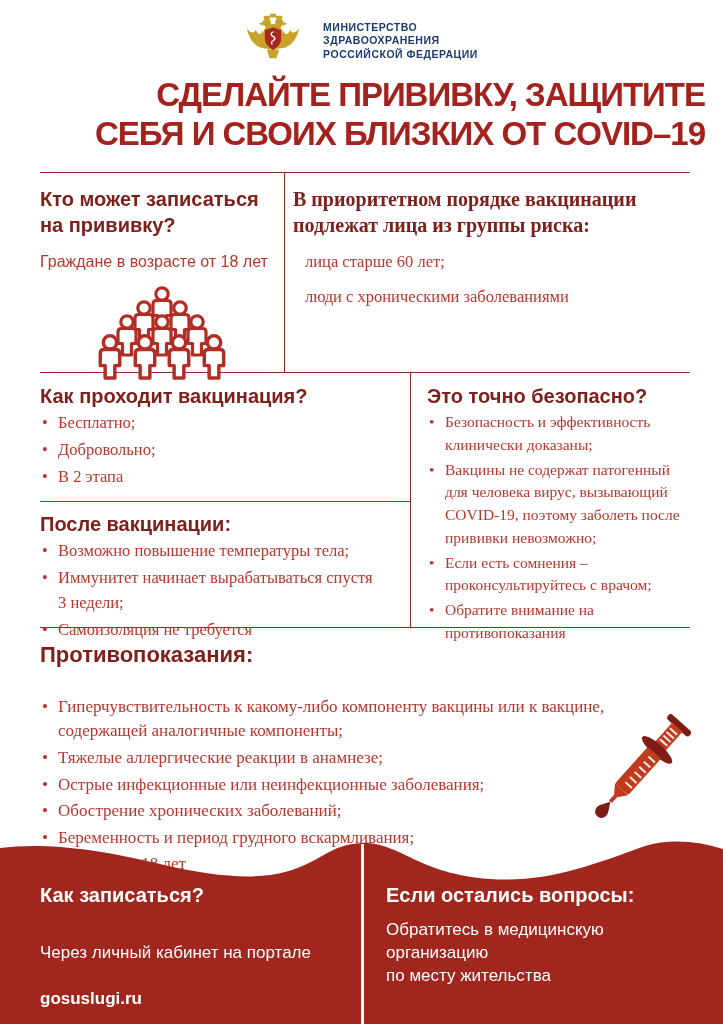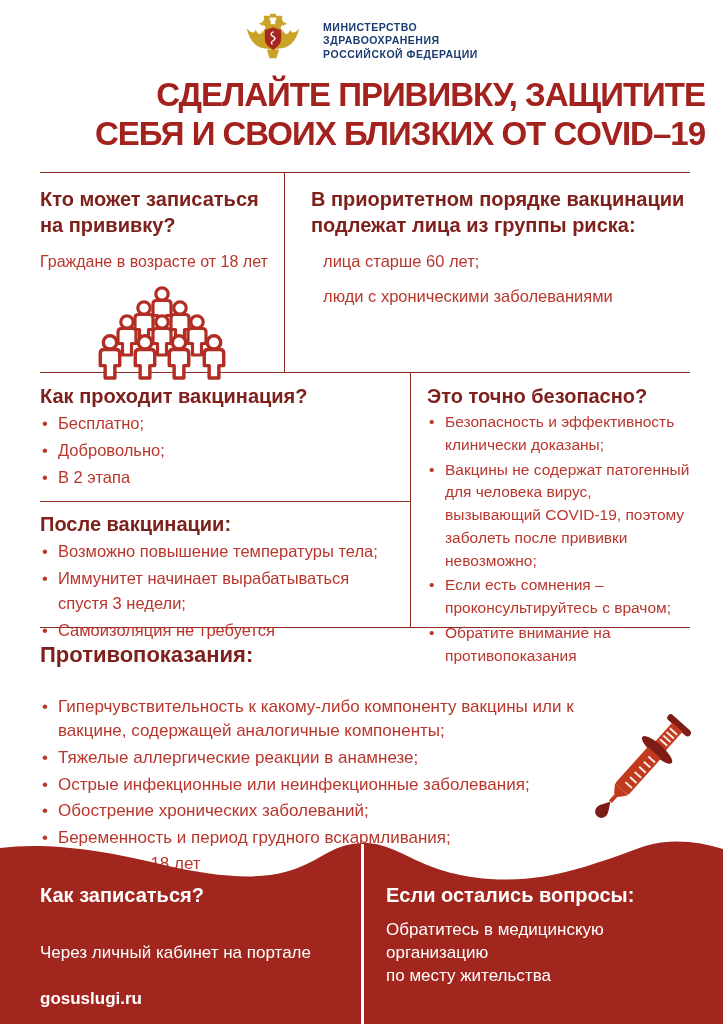--- a/index.html
+++ b/index.html
@@ -23,31 +23,31 @@
     position:absolute; top:76px; left:18px; right:18px;
     text-align:right; color:#A3221E; font-weight:bold;
     font-size:33px; line-height:1.17; letter-spacing:-1px;
   }
   
   .h2 { font-size:20px; font-weight:bold; color:#7E211C; line-height:1.3; white-space:pre-line; }
   .body-red { color:#B9362D; }
   ul.blist { list-style:none; }
   ul.blist li {
     position:relative; padding-left:18px; color:#B9362D;
-    font-size:16.5px; line-height:1.5; margin-top:2px;
+    font-size:16.5px; line-height:1.5; margin-top:2px;font-family:Liberation Serif, serif;
   }
   ul.blist li::before { content:"•"; position:absolute; left:2px; top:0; color:#B9362D; }
   
   .sec1 {
     position:absolute; top:172px; left:40px; width:650px; height:201px;
     border-top:1.5px solid #8E2A22; border-bottom:1.5px solid #8E2A22;
     display:flex;
   }
   .sec1-left { width:244px; padding-top:13px; }
-  .sec1-right { flex:1; border-left:1.5px solid #8E2A22; padding:13px 0 0 26px; }
+  .sec1-right { flex:1; border-left:1.5px solid #8E2A22; padding:13px 0 0 8px;font-family:Liberation Serif, serif; }
   .who-text { font-size:16px; margin-top:15px; }
   .people-icon-wrap { margin:14px auto 0; width:132px; }
   .plain-list p { font-size:16.5px; line-height:1.4; color:#B9362D; margin:12px 0 0 12px; }
   
   .sec2 {
     position:absolute; top:373px; left:40px; width:650px; height:255px;
     border-bottom:1.5px solid #8E2A22; display:flex;
   }
   .sec2-left  { width:370px; padding:10px 26px 0 0; }
   .sec2-left .divider-h { border:0; border-top:1.2px solid #9C342B; margin:12px -26px 9px 0; }

